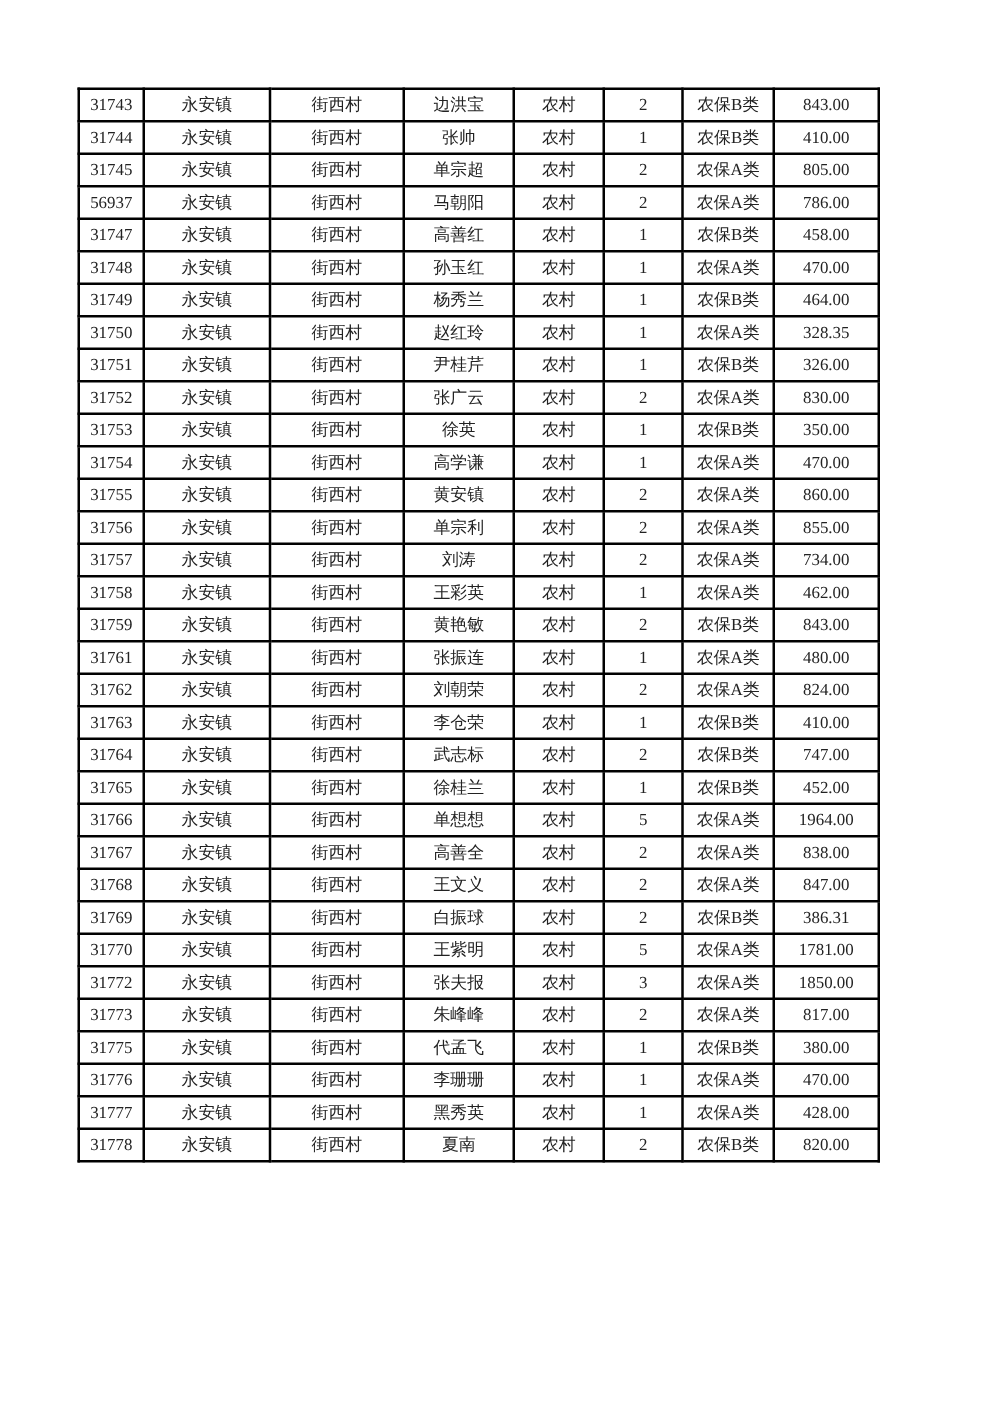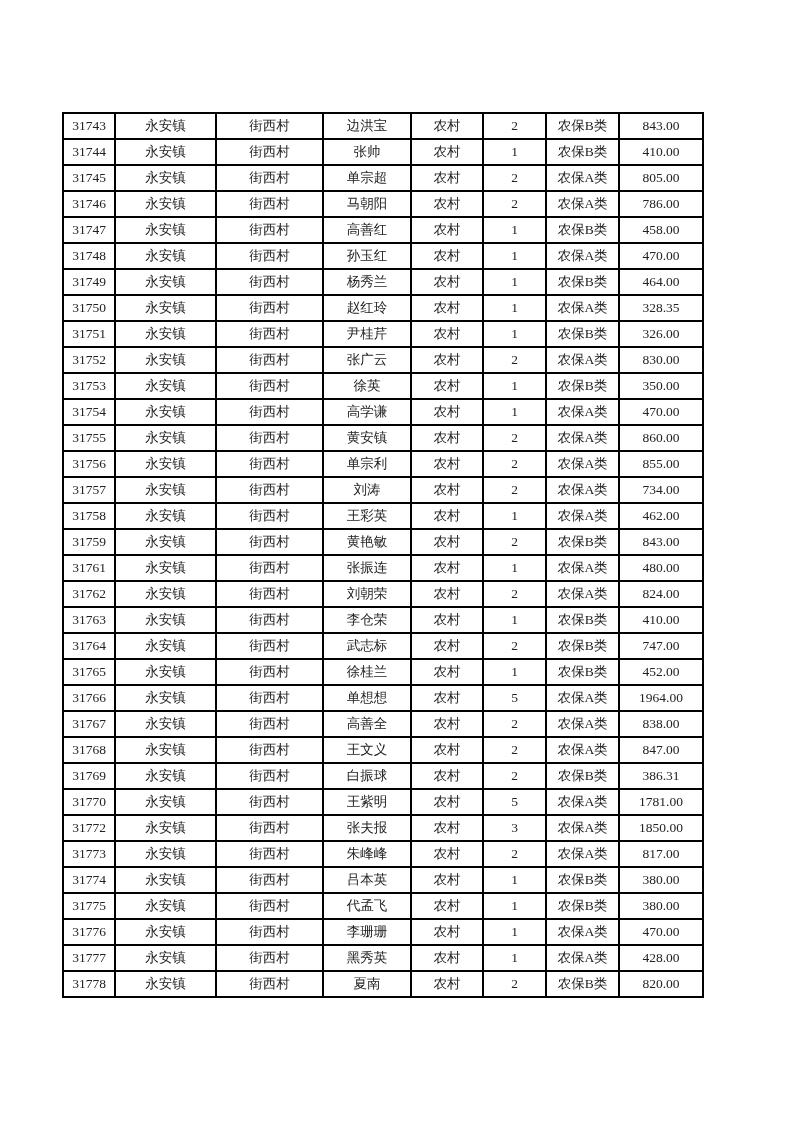--- a/index.html
+++ b/index.html
@@ -11,21 +11,20 @@
       height: 1122px;
       background: var(--page-bg, #ffffff);
       font-family: "Liberation Serif", "DejaVu Serif", serif;
       position: relative;
       overflow: hidden;
     }
     .sheet {
       position: absolute;
       left: 62px;
       top: 70px;
-      margin-top: 42px;
     }
     table.roster {
       border-collapse: collapse;
       table-layout: fixed;
       width: 640px;
       background: var(--page-bg, #ffffff);
     }
     table.roster td {
       border: 2px solid var(--grid-color, #000000);
       height: 24px;
@@ -87,21 +86,21 @@
     <td>31745</td>
     <td>永安镇</td>
     <td>街西村</td>
     <td>单宗超</td>
     <td>农村</td>
     <td>2</td>
     <td>农保A类</td>
     <td>805.00</td>
   </tr>
         <tr>
-    <td>31746</td>
+    <td>56937</td>
     <td>永安镇</td>
     <td>街西村</td>
     <td>马朝阳</td>
     <td>农村</td>
     <td>2</td>
     <td>农保A类</td>
     <td>786.00</td>
   </tr>
         <tr>
     <td>31747</td>
@@ -345,30 +344,20 @@
   </tr>
         <tr>
     <td>31773</td>
     <td>永安镇</td>
     <td>街西村</td>
     <td>朱峰峰</td>
     <td>农村</td>
     <td>2</td>
     <td>农保A类</td>
     <td>817.00</td>
-  </tr>
-        <tr>
-    <td>31774</td>
-    <td>永安镇</td>
-    <td>街西村</td>
-    <td>吕本英</td>
-    <td>农村</td>
-    <td>1</td>
-    <td>农保B类</td>
-    <td>380.00</td>
   </tr>
         <tr>
     <td>31775</td>
     <td>永安镇</td>
     <td>街西村</td>
     <td>代孟飞</td>
     <td>农村</td>
     <td>1</td>
     <td>农保B类</td>
     <td>380.00</td>

